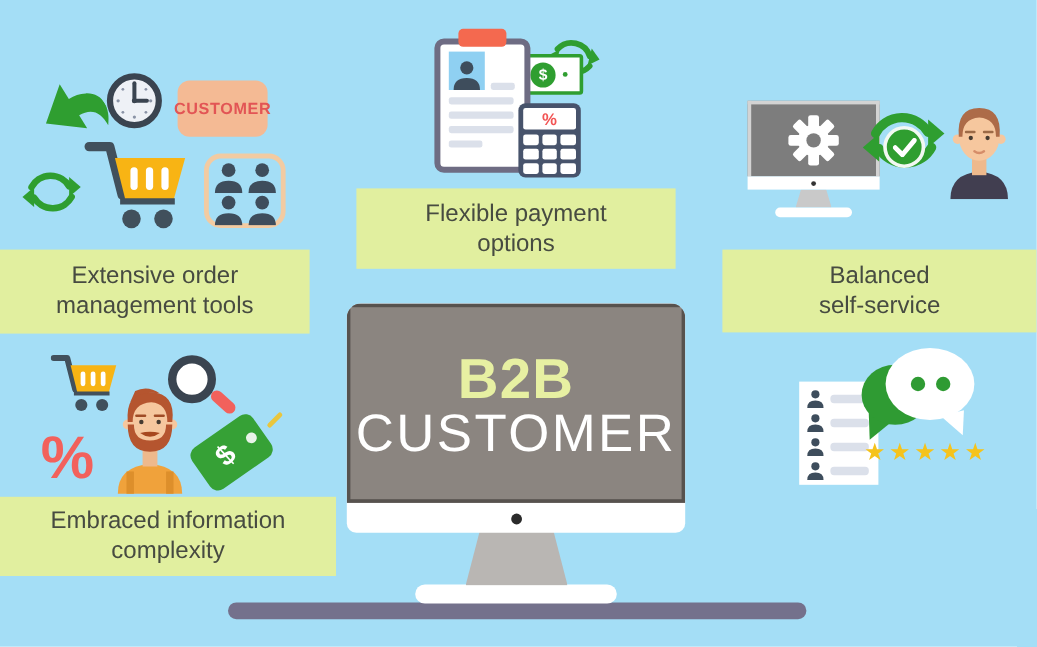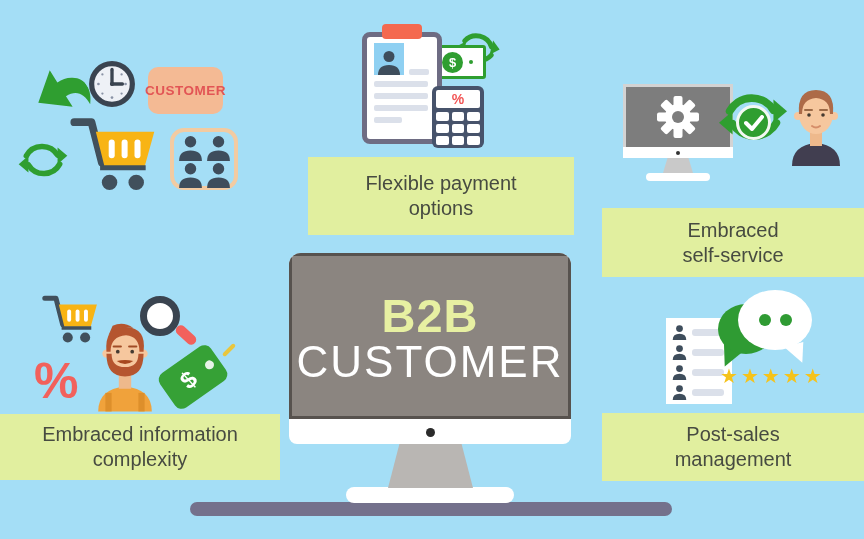--- a/index.html
+++ b/index.html
@@ -127,35 +127,35 @@
   <div class="abs mon-base"></div>
   <div class="abs mon-stand"></div>
   <div class="abs mon-body">
     <div class="mon-screen">
       <div class="scr-h1">B2B</div>
       <div class="scr-h2">CUSTOMER</div>
     </div>
   </div>
   <div class="abs mon-dot"></div>
 
-  <div class="banner" style="left:308px;top:157px;width:266px;height:78px">
+  <div class="banner" style="left:0;top:208px;width:258px;height:70px">
+    <span class="lbl">Extensive order
+management tools</span>
+  </div>
+  <div class="banner" style="left:297px;top:157px;width:266px;height:67px">
     <span class="lbl">Flexible payment
 options</span>
   </div>
   <div class="banner" style="left:602px;top:208px;width:262px;height:69px">
-    <span class="lbl">Embraced
+    <span class="lbl">Balanced
 self-service</span>
   </div>
   <div class="banner" style="left:0;top:414px;width:280px;height:66px">
     <span class="lbl">Embraced information
 complexity</span>
-  </div>
-  <div class="banner" style="left:602px;top:413px;width:262px;height:68px">
-    <span class="lbl">Post-sales
-management</span>
   </div>
 
   <div class="abs" style="left:12px;top:55px;width:232px;height:142px">
     <svg class="abs" style="left:22px;top:10px;transform:rotate(-32deg)" width="54" height="60" viewBox="0 0 60 64">
       <path d="M34 2 L4 26 L34 50 V36 C47 36 53 44 52 58 C62 46 64 30 50 22 C45 19 40 18 34 18 Z" fill="#2f9e30"></path>
     </svg>
     <svg class="abs" style="left:76px;top:5px" width="48" height="48" viewBox="0 0 46 46">
       <circle cx="23" cy="23" r="19.5" fill="#eef1f6" stroke="#3a4450" stroke-width="5"></circle>
       <circle cx="23" cy="10" r="1.3" fill="#8a93a6"></circle>
         <circle cx="23" cy="36" r="1.3" fill="#8a93a6"></circle>

